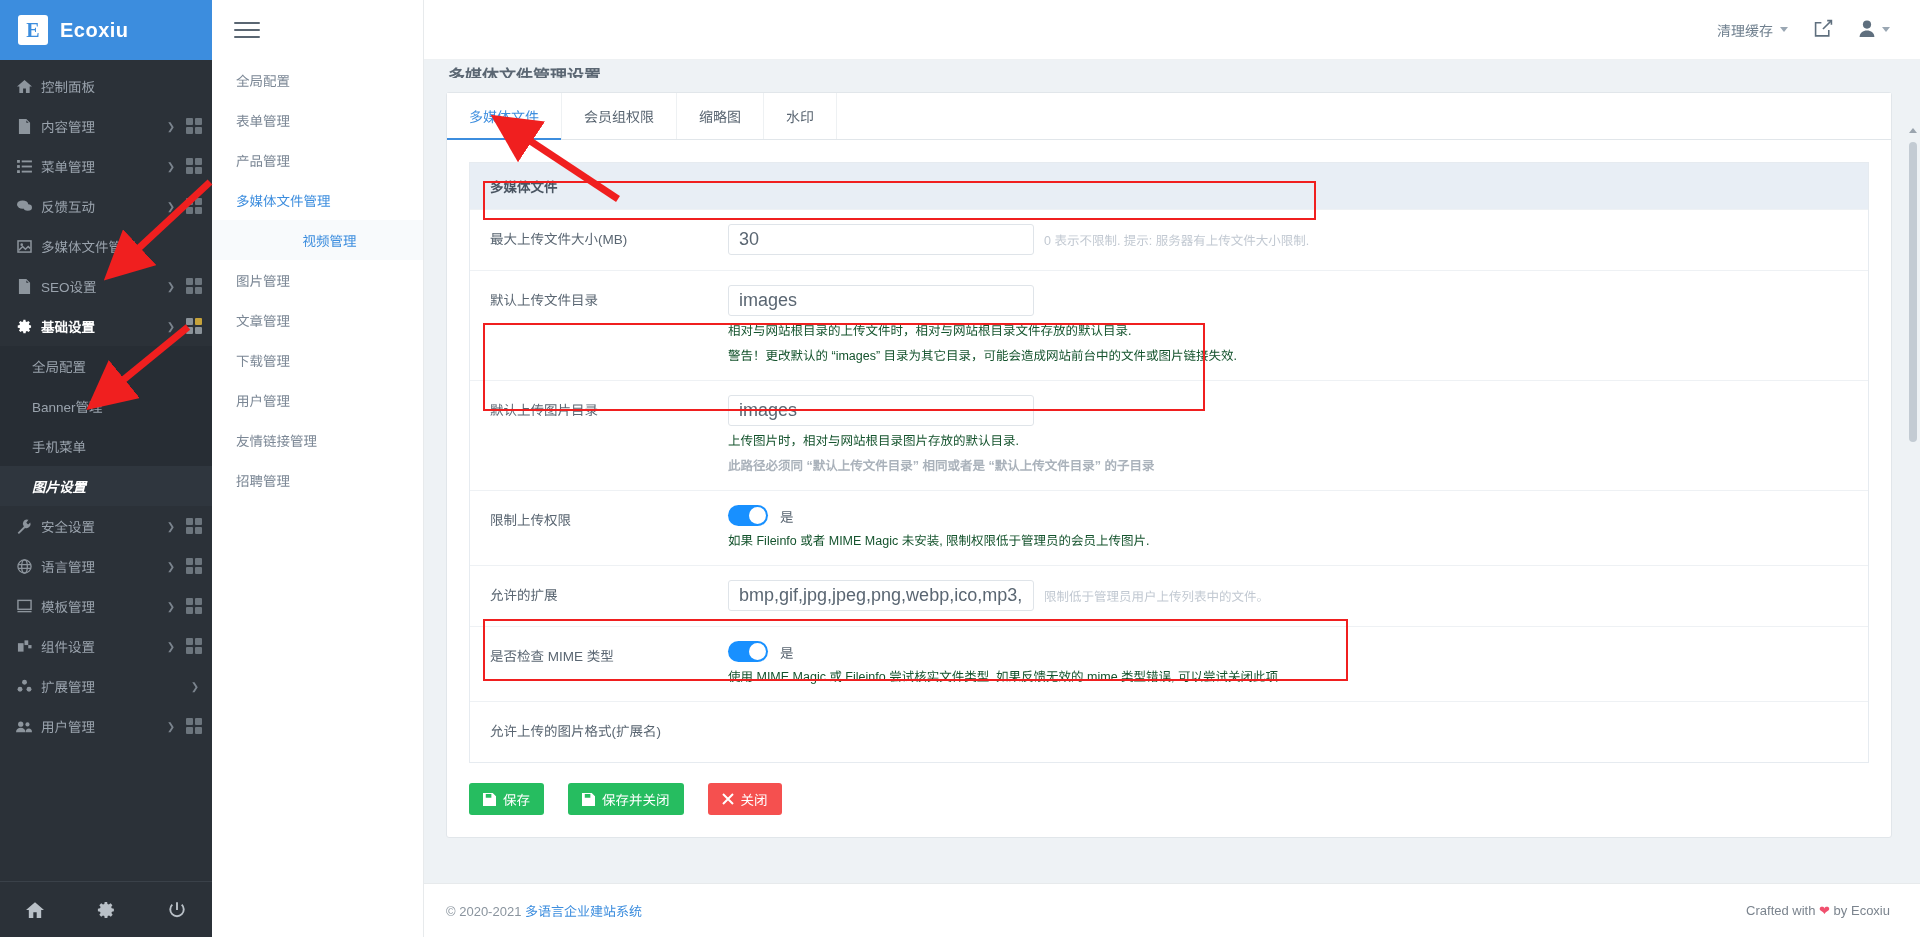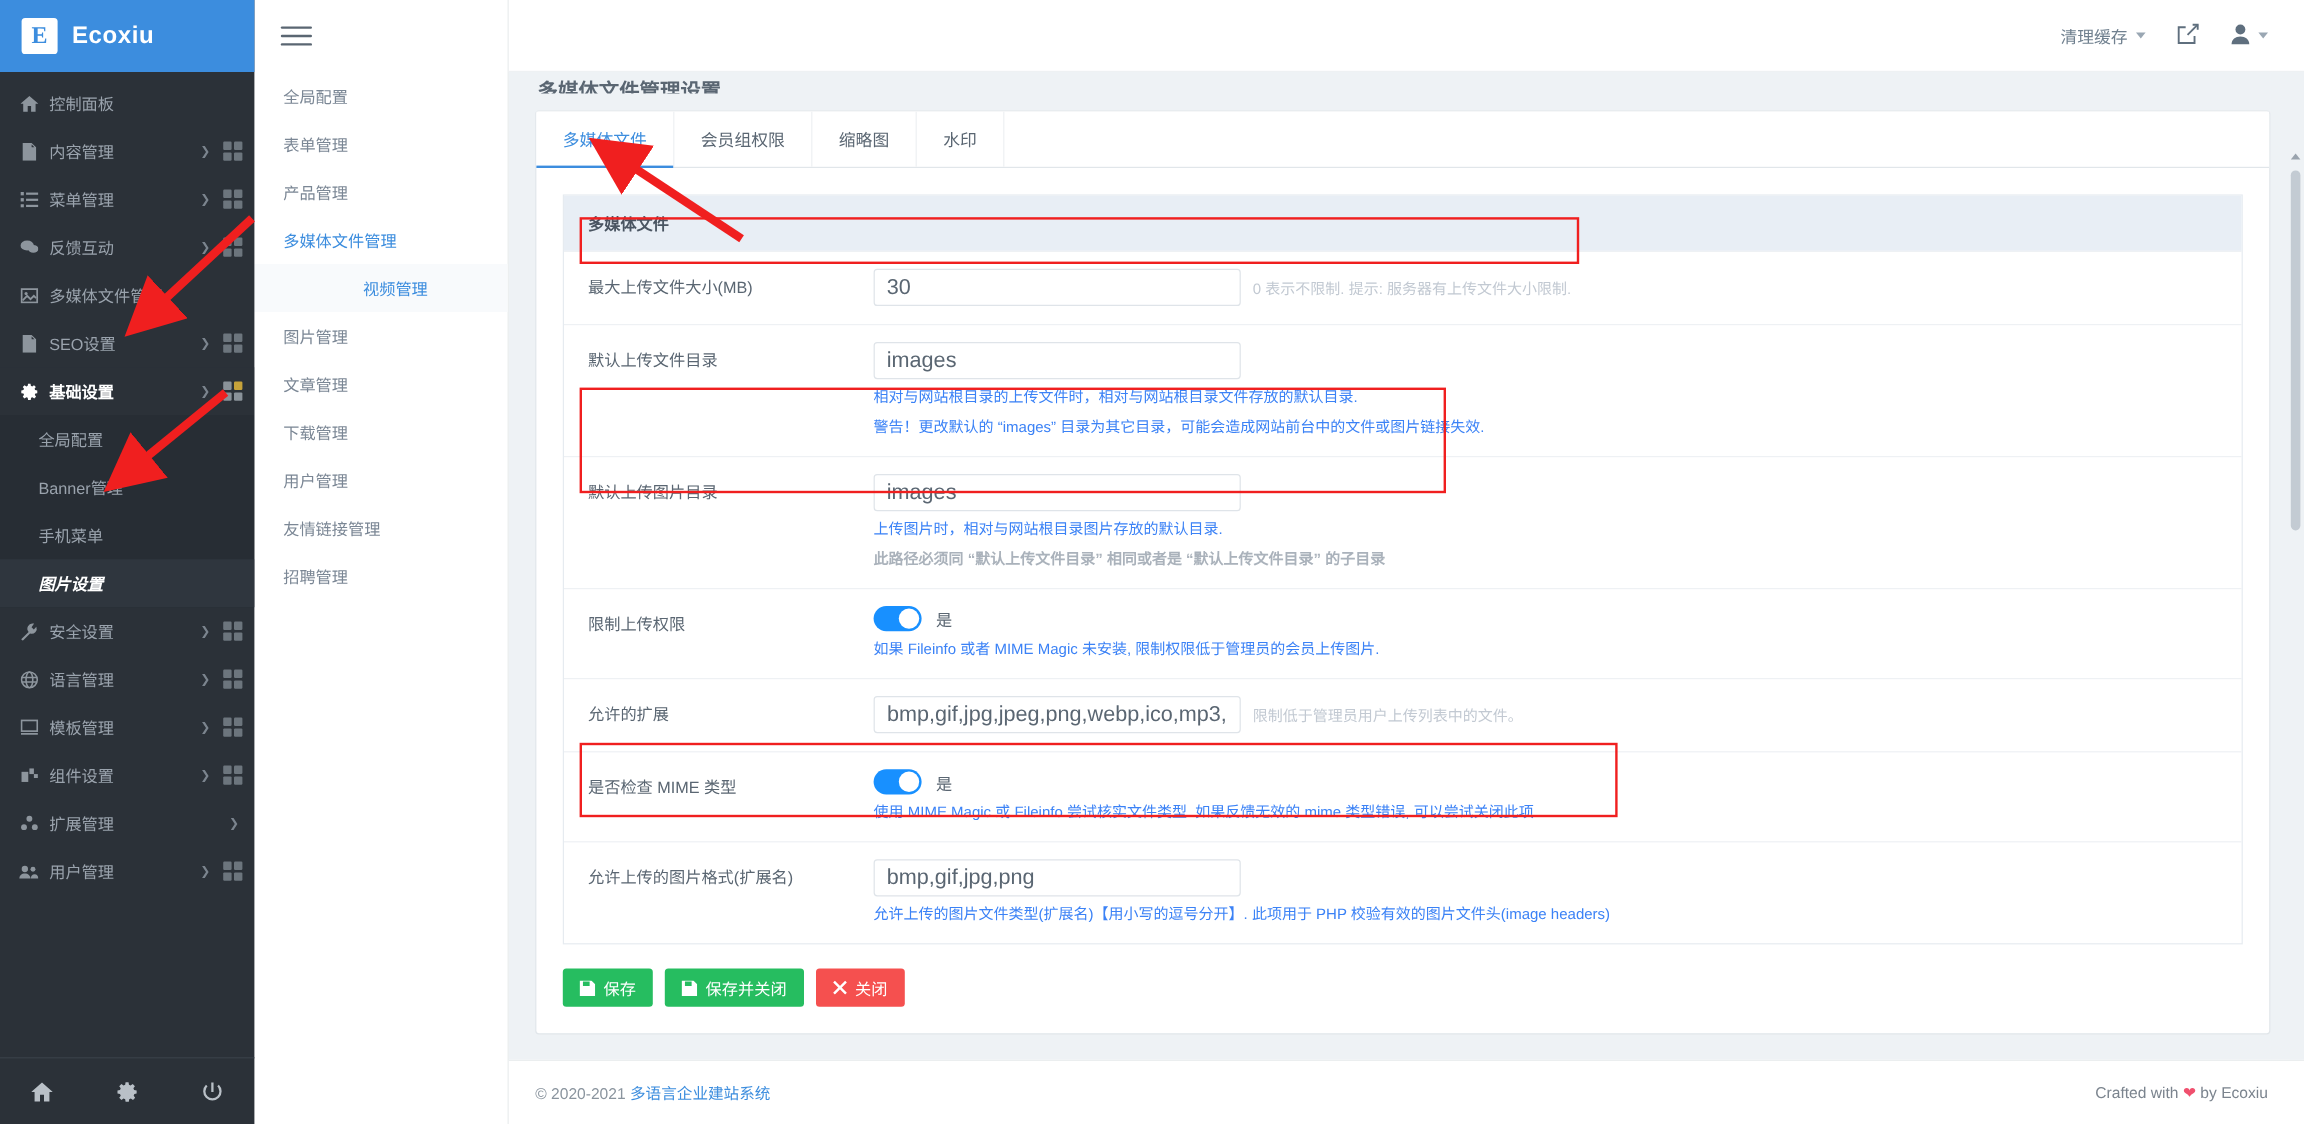--- a/index.html
+++ b/index.html
@@ -135,38 +135,38 @@
     width: 258px; flex:0 0 258px; padding: 20px 0 20px 20px;
     font-size:13.5px; color:#5a6672; line-height:20px;
   }
   .fctrl { flex:1 1 auto; padding: 14px 0 14px 0; min-width:0; }
   .finput {
     width: 306px; height: 31px; border:1px solid #dfe4e9; border-radius:3px;
     padding: 0 10px; font-size:18px; color:#5a6672; outline:none;
     font-family:"Liberation Sans", sans-serif; background:#fff;
   }
   .finput::placeholder { color:#b7bfc7; }
-  .fhelp { font-size:12.5px; color:#3b82f6; line-height:19px; margin-top:6px; }
+  .fhelp { font-size:12.5px; color:#14532d; line-height:19px; margin-top:6px; }
   .fhelp.strong { color:#aab2bb; font-weight:bold; }
   .inline-help {
     display:inline-block; margin-left:10px; font-size:12.5px; color:#c2c9d2; vertical-align: middle;
   }
   .ctrl-line { display:flex; align-items:center; }
 
   .toggle {
     width: 40px; height: 21px; border-radius: 11px; background:#1890ff;
     position:relative; cursor:pointer; flex:0 0 40px;
   }
   .toggle i {
     position:absolute; top:2px; right:2px; width:17px; height:17px; border-radius:50%;
     background:#fff; display:block;
   }
   .toggle-text { margin-left:12px; font-size:13.5px; color:#5a6672; }
 
-  .btn-row { padding: 20px 22px 22px 22px; display:flex; gap:10px; }
+  .btn-row { padding: 20px 22px 22px 22px; display:flex; gap:24px; }
   .btn {
     display:inline-flex; align-items:center; gap:7px;
     height: 32px; padding: 0 14px; border-radius:3px; border:none;
     font-size:13.5px; color:#fff; cursor:pointer;
     font-family:"Liberation Sans", sans-serif;
   }
   .btn-green { background:#26bd60; }
   .btn-red { background:#f5504f; }
   .btn svg { display:block; }
 
@@ -598,26 +598,20 @@
                     <i></i>
                   </span>
                 <span class="toggle-text">是</span>
               </div>
               <div class="fhelp">使用 MIME Magic 或 Fileinfo 尝试核实文件类型. 如果反馈无效的 mime 类型错误, 可以尝试关闭此项</div>
             </div>
           </div>
 
           <div class="frow">
             <div class="flabel">允许上传的图片格式(扩展名)</div>
-            <div class="fctrl">
-              <div class="ctrl-line">
-                <input class="finput" value="bmp,gif,jpg,png" style="">
-              </div>
-              <div class="fhelp">允许上传的图片文件类型(扩展名)【用小写的逗号分开】. 此项用于 PHP 校验有效的图片文件头(image headers)</div>
-            </div>
           </div>
 
         </div>
 
         <div class="btn-row">
           <button class="btn btn-green">
             <span>
               <svg width="13" height="13" viewBox="0 0 14 14" fill="#fff">
                   <path d="M0 0h10.5L14 3.5V14H0V0zm3 1v4h6V1H3zm-1 8h10v4H2V9z"></path>
                 </svg>

